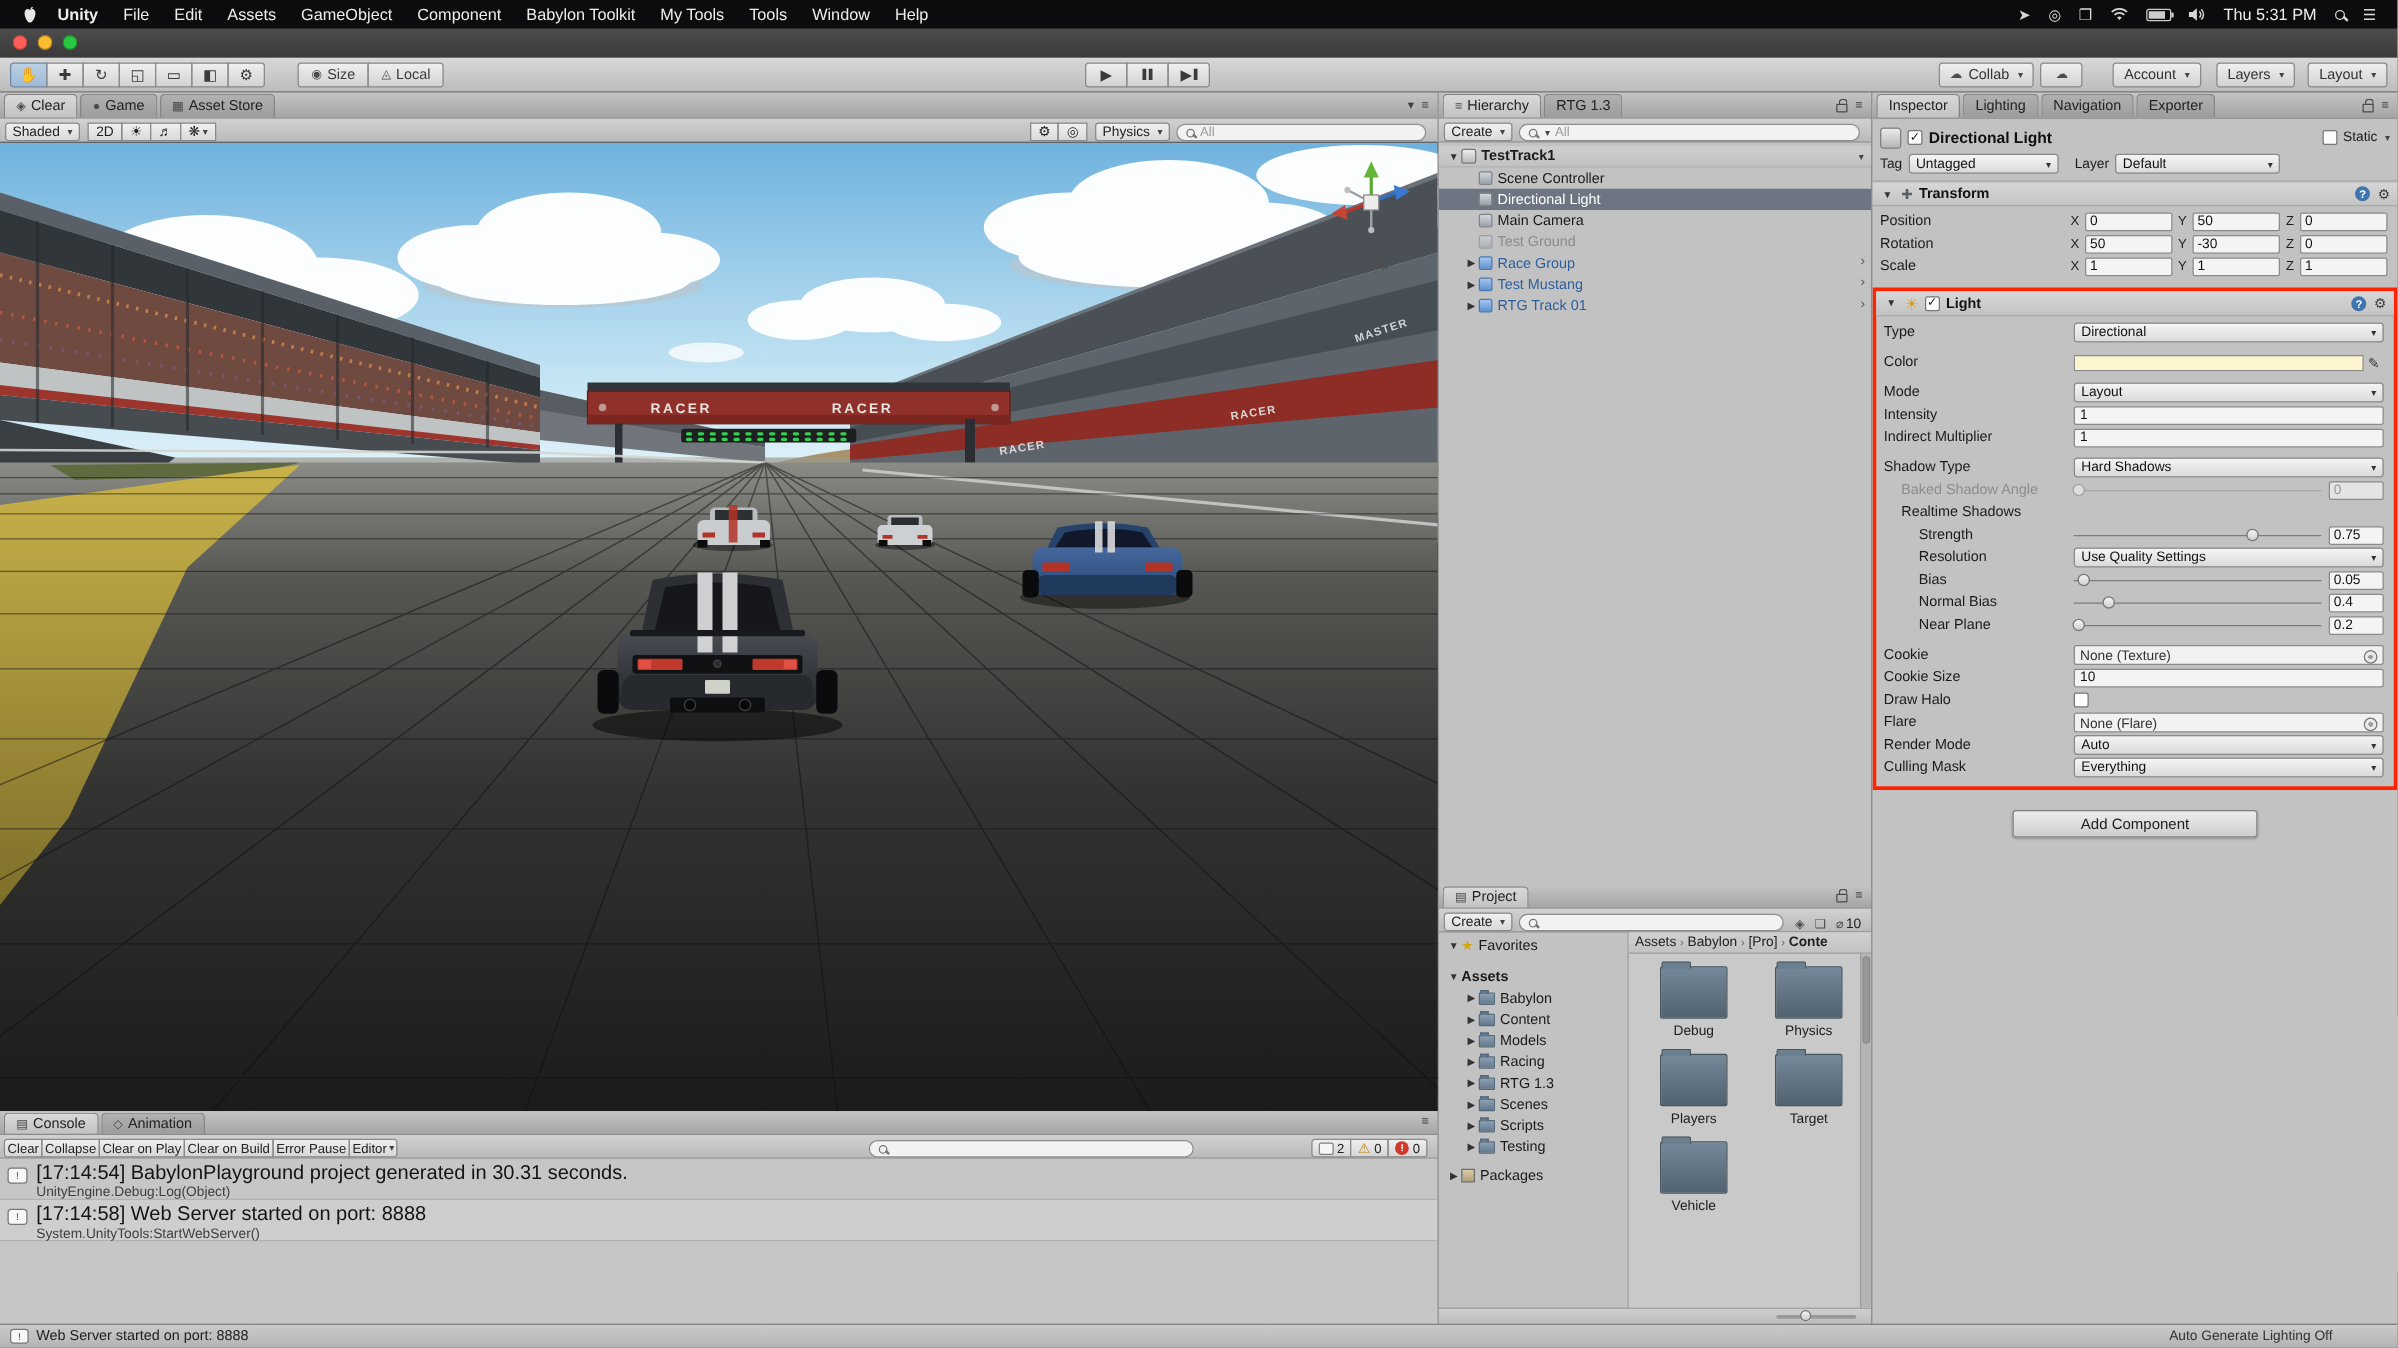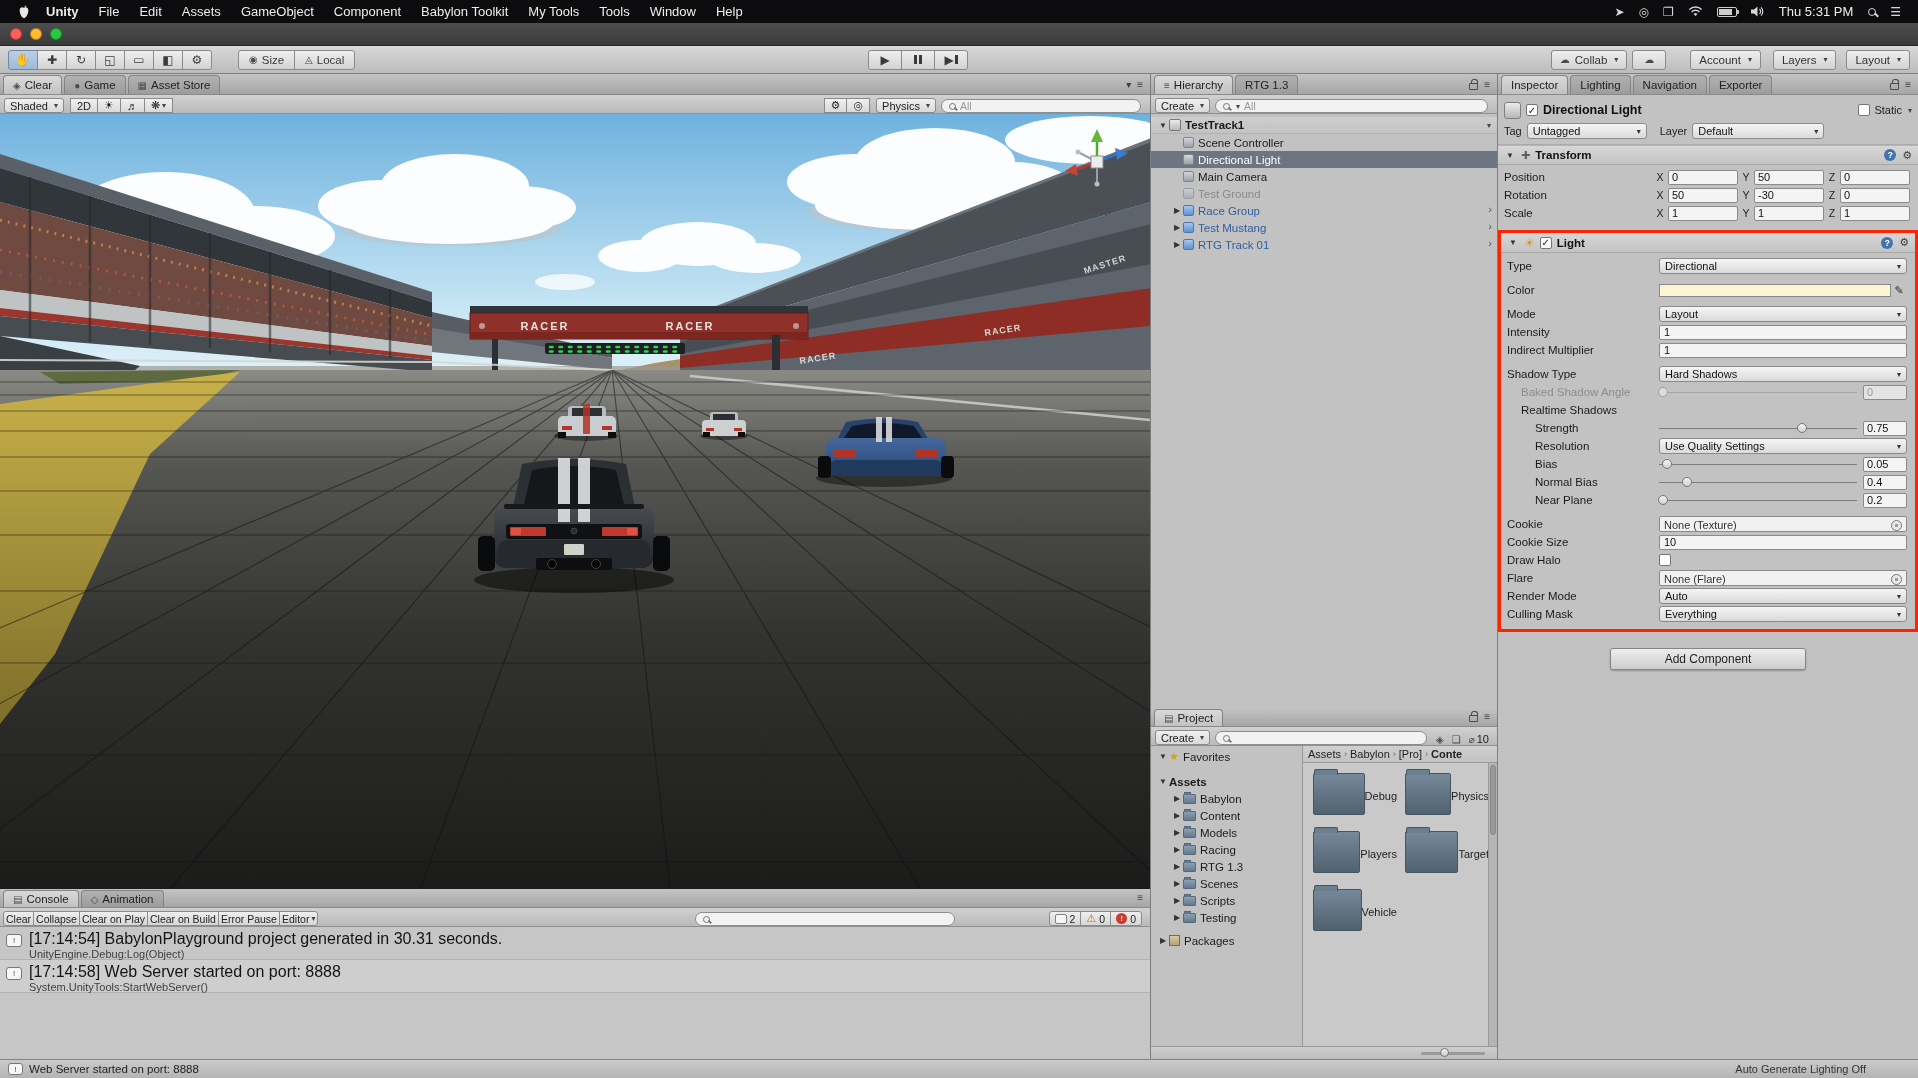--- a/index.html
+++ b/index.html
@@ -85,21 +85,21 @@
 
 #project-panel{left:1151px;top:708px;width:347px;height:351px}
 .proj-body{display:flex;height:300px}
 .proj-tree{width:152px;border-right:1px solid #989898;padding-top:2px;overflow:hidden}
 .proj-right{flex:1;display:flex;flex-direction:column;background:#c9c9c9}
 .breadcrumb{height:17px;background:linear-gradient(#d0d0d0,#c2c2c2);border-bottom:1px solid #9a9a9a;display:flex;align-items:center;font-size:11px;padding:0 5px;gap:3px;white-space:nowrap;overflow:hidden}
 .crumb{color:#222}
 .crumb.last{font-weight:bold}
 .crumb-sep{color:#666;font-size:9px}
 .grid{flex:1;display:flex;flex-wrap:wrap;align-content:flex-start;padding:4px 2px 0 6px;position:relative}
-.gfolder{width:84px;display:flex;flex-direction:row;align-items:center;margin:6px 4px}
+.gfolder{width:84px;display:flex;flex-direction:column;align-items:center;margin:6px 4px}
 .bigfolder{width:54px;height:42px;background:linear-gradient(#76899a,#50616f);border:1px solid #46555f;border-radius:2px;position:relative;margin-bottom:4px}
 .bigfolder::before{content:"";position:absolute;top:-5px;left:0;width:22px;height:5px;background:#6b7f8f;border:1px solid #46555f;border-bottom:none;border-radius:2px 2px 0 0}
 .glabel{font-size:11px;color:#1c1c1c;text-align:center}
 .vscroll{position:absolute;right:0;top:0;bottom:0;width:9px;background:#b5b5b5;border-left:1px solid #9b9b9b}
 .vscroll .thumb{position:absolute;top:2px;left:1px;right:1px;height:70px;background:#989898;border-radius:4px;border:1px solid #888}
 .proj-footer{height:13px;background:linear-gradient(#cfcfcf,#bdbdbd);border-top:1px solid #999;display:flex;align-items:center;justify-content:flex-end;padding:0 12px}
 .zoomslider{width:64px;height:3px;background:#9a9a9a;border-radius:2px;position:relative}
 .zoomslider .zthumb{position:absolute;left:30%;top:-3.5px;width:9px;height:9px;border-radius:50%;background:linear-gradient(#f0f0f0,#cdcdcd);border:1px solid #777}
 .p-star{color:#d7a500;font-size:11px;margin-right:4px}
 .mini-folder{width:13px;height:10px;background:linear-gradient(#8ba0b2,#64798c);border:1px solid #55697c;border-radius:1px;position:relative;margin-right:4px;flex:none}

